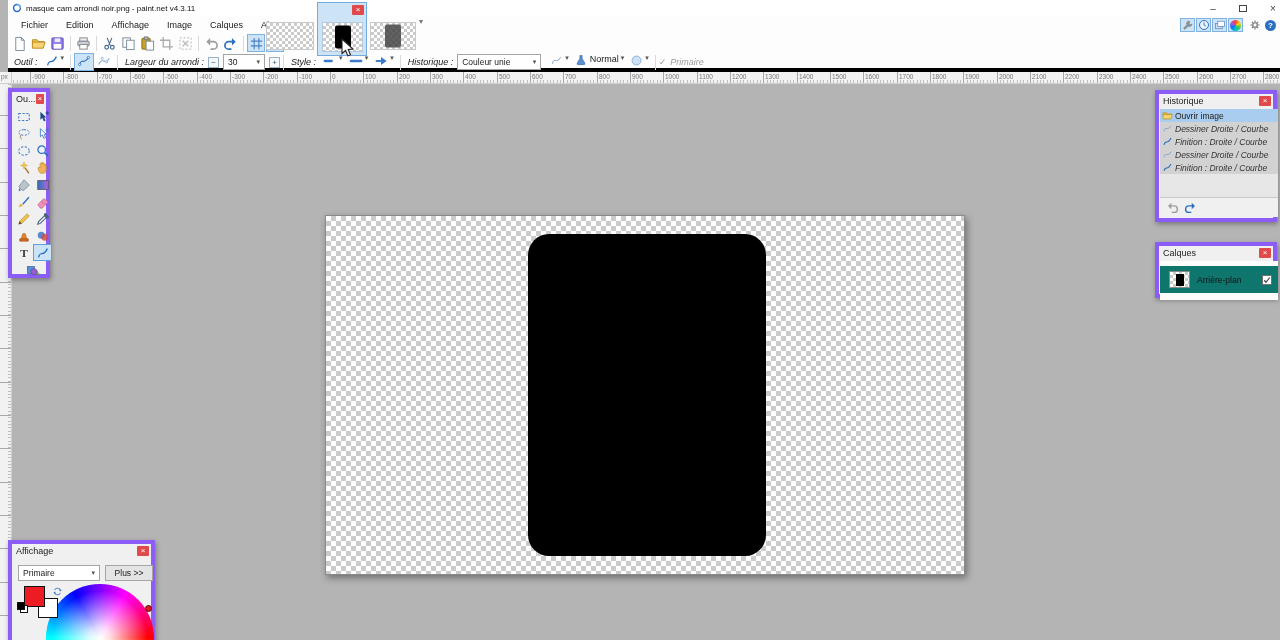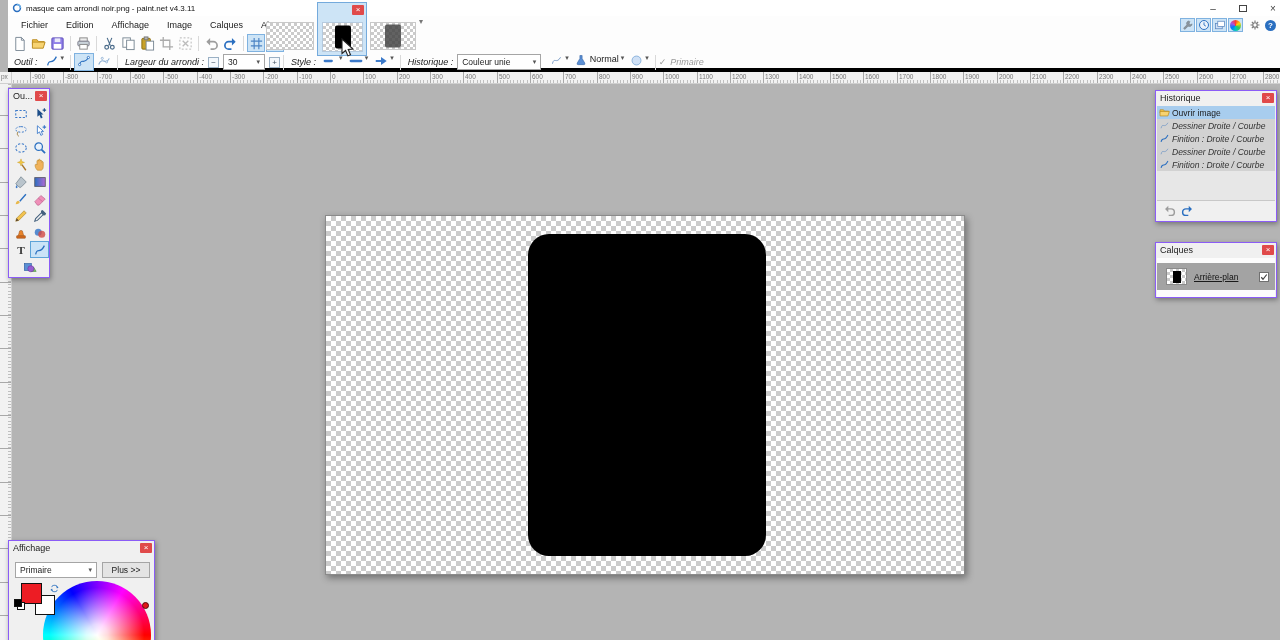--- a/index.html
+++ b/index.html
@@ -51,21 +51,21 @@
   .tickh { position:absolute; left:0; width:12px; height:1px; background:#a8a8a8; }
   .ruler-num { position:absolute; font-size:6.5px; color:#767676; white-space:nowrap; }
 
   
   #canvas { position:absolute; left:325px; top:215px; width:640px; height:360px; border:1px solid #8a8a8a; box-shadow:2px 3px 7px rgba(0,0,0,.38); }
   .checker { background:repeating-conic-gradient(#cbcbcb 0% 25%, #ffffff 0% 50%); background-size:10px 10px; }
   .checker-sm { background:repeating-conic-gradient(#cbcbcb 0% 25%, #ffffff 0% 50%); background-size:6px 6px; }
   #black-shape { position:absolute; }
 
   
-  .panel { position:absolute; background:#f0f0f0; border:1px solid #8b5cf6; box-shadow:1px 2px 5px rgba(0,0,0,.35); z-index:5; }
+  .panel { position:absolute; background:#f0f0f0; border:4px solid #8b5cf6; box-shadow:1px 2px 5px rgba(0,0,0,.35); z-index:5; }
   .panel-header { height:14px; display:flex; align-items:center; padding:0 2px 0 4px; color:#222; font-size:9px; }
   .panel-close { width:12px; height:10px; background:#e04a4a; color:#fff; font-size:8px; line-height:9px; text-align:center; border-radius:1px; margin-left:auto; }
 
   #panel-tools { left:8px; top:88px; width:42px; height:190px; }
   #tools-grid { position:absolute; left:2px; top:16px; width:38px; display:flex; flex-wrap:wrap; }
   .tool-cell { width:19px; height:17px; display:flex; align-items:center; justify-content:center; border:1px solid transparent; }
   .tool-cell.selected { background:#cbe3f7; border-color:#5ea3d8; }
   .tool-cell.wide { width:38px; }
 
   #panel-history { left:1155px; top:90px; width:122px; height:132px; }
@@ -74,21 +74,21 @@
   .hist-item svg { flex:0 0 auto; margin-right:2px; }
   .hist-item.selected { background:#a8cdee; }
   .hist-item.undone { background:#d2d2d2; font-style:italic; color:#333; }
   #history-empty { position:absolute; left:1px; top:80px; width:118px; height:38px; background:#e7e7e7; }
   #history-footer { position:absolute; left:1px; bottom:1px; width:118px; height:20px; background:#f0f0f0; border-top:1px solid #c8c8c8; display:flex; align-items:center; padding-left:4px; }
   #history-footer .tbtn { width:17px; height:17px; }
 
   #panel-layers { left:1155px; top:242px; width:122px; height:56px; }
   #layers-body { position:absolute; left:1px; top:15px; width:118px; height:39px; background:#fcfcfc; }
   .layer-row { position:absolute; left:0; top:5px; width:118px; height:27px; display:flex; align-items:center; }
-  .layer-row.selected { background:#a3a3a3;text-decoration:underline; }
+  .layer-row.selected { background:#0f766e; }
   .layer-thumb { width:21px; height:17px; border:1px solid #8a8a8a; margin-left:9px; position:relative; }
   .layer-thumb .mini { position:absolute; left:50%; top:50%; transform:translate(-50%,-50%); width:8px; height:12px; background:#000; }
   .layer-name { margin-left:7px; font-size:8.5px; color:#111; }
   .layer-check { margin-left:auto; margin-right:6px; width:10px; height:10px; background:#fff; border:1px solid #707070; display:flex; align-items:center; justify-content:center; }
 
   #panel-colors { left:8px; top:540px; width:147px; height:110px; }
   #colors-row { position:absolute; left:6px; top:21px; width:135px; display:flex; }
   #color-mode { width:82px; }
   #more-btn { margin-left:5px; width:48px; height:16px; background:#e4e4e4; border:1px solid #a5a5a5; display:flex; align-items:center; justify-content:center; font-size:8.5px; }
   .swatch { position:absolute; border:1px solid #111; }

